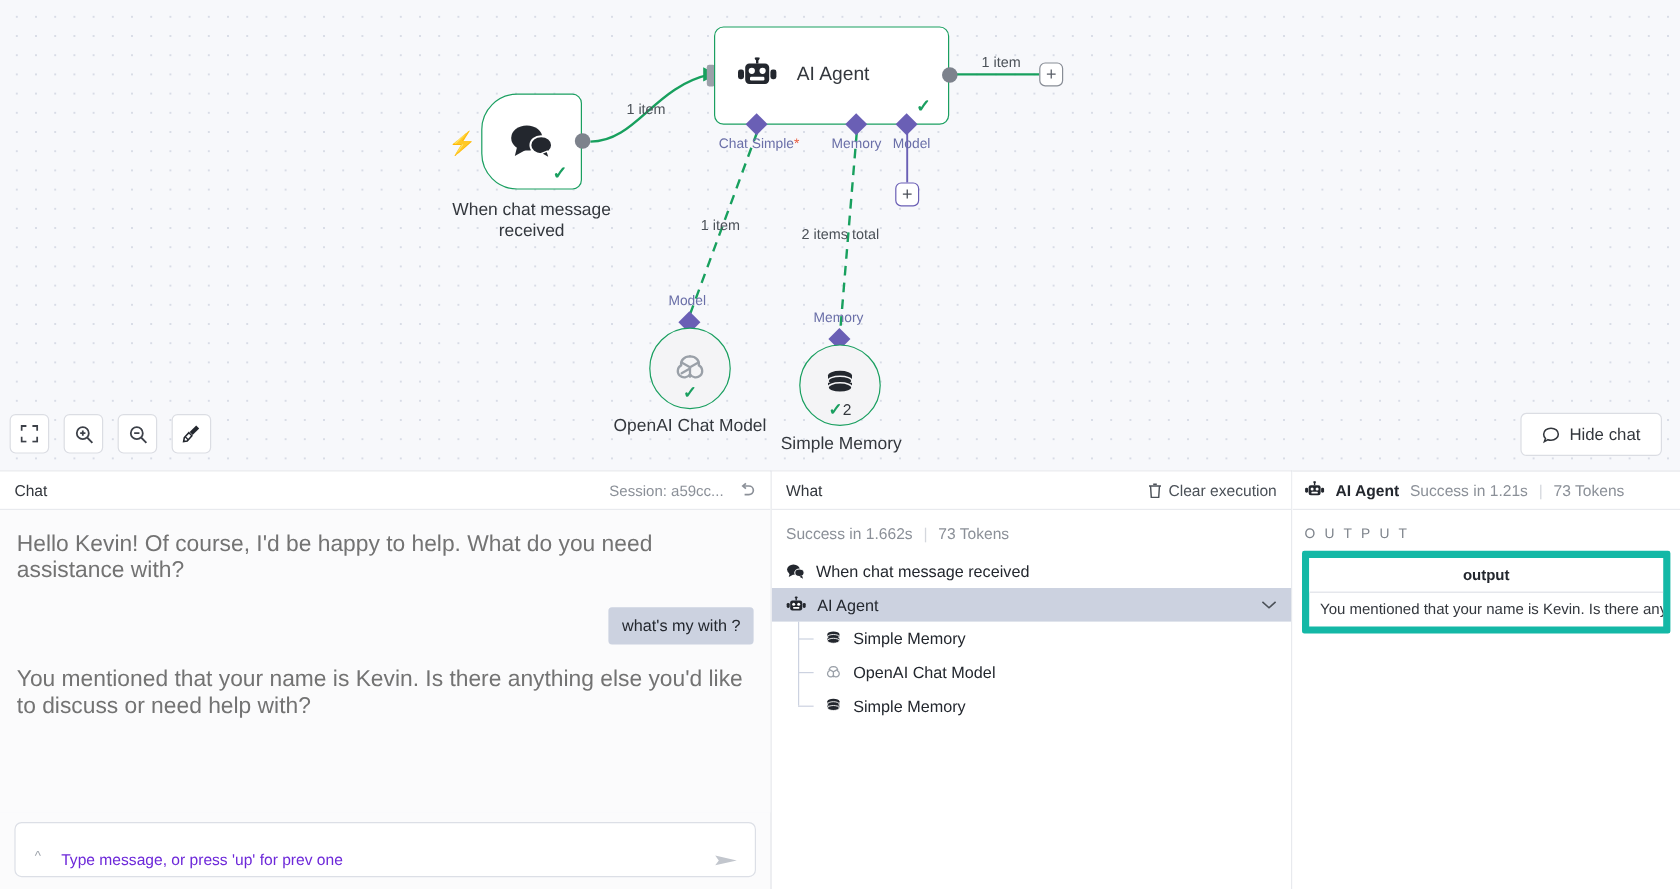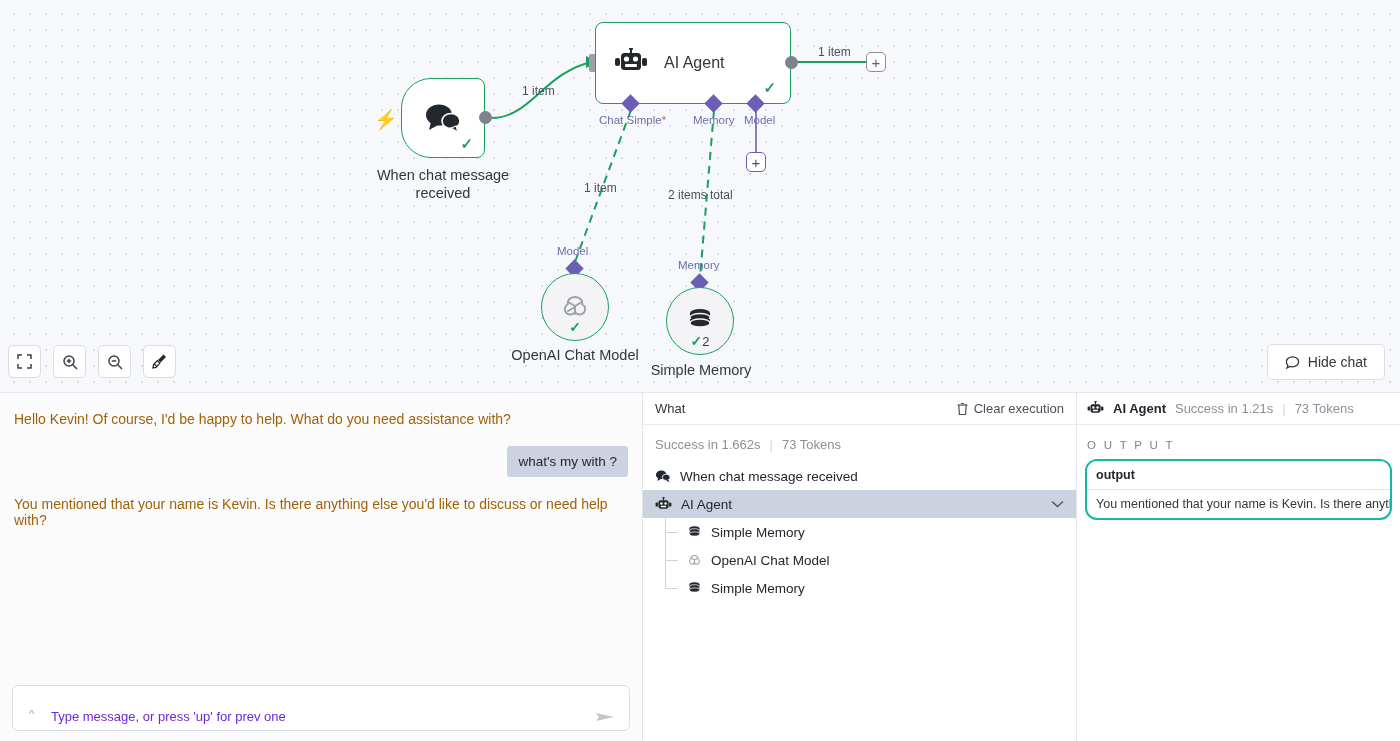--- a/index.html
+++ b/index.html
@@ -137,21 +137,21 @@
 
   
   .chat-body { flex: 1; padding: 16px 14px 0; overflow: hidden; background: #fbfbfc; }
   .msg-row { display: flex; margin-bottom: 17px; }
   .msg-row.user { justify-content: flex-end; }
   .msg-row.bot { justify-content: flex-start; }
   .bubble-user {
     background: #ccd2e0; color: #23272e; font-size: 13.5px;
     padding: 8px 11px; border-radius: 3px; max-width: 420px;
   }
-  .bubble-bot { color: #a16207; font-size: 14px; padding: 2px 0; max-width: 620px; }
+  .bubble-bot { color: #737373; font-size: 19px; padding: 2px 0; max-width: 620px; }
 
   .chat-input-wrap { padding: 8px 12px 10px; flex: 0 0 auto; }
   .chat-input {
     height: 46px; border: 1px solid #dcdfe6; border-radius: 6px; background: #ffffff;
     display: flex; align-items: center; padding: 0 12px; position: relative;
   }
   .chat-placeholder { font-size: 13px; color: #6d28d9; margin-left: 26px; margin-top: 16px; }
   .caret { position: absolute; left: 16px; top: 22px; font-size: 11px; color: #9aa0a8; }
   .send-ico { position: absolute; right: 14px; top: 23px; color: #c2c6cd; }
 
@@ -176,21 +176,21 @@
     content: ""; position: absolute; left: 0; top: 14px; width: 13px; height: 1px; background: #ccd2e0;
   }
 
   
   .out-head { height: 32px; display: flex; align-items: center; gap: 9px; padding: 0 10px;
               border-bottom: 1px solid #e8eaee; font-size: 13px; }
   .out-head .nm { color: #23272e; font-weight: 600; }
   .out-head .st { color: #8b9098; }
   .out-head .sep { color: #d4d7dd; }
   .out-title { font-size: 11.5px; color: #7e848c; letter-spacing: 2.3px; padding: 14px 10px 8px; }
-  .out-table { margin: 0 8px; border: 2px solid #14b8a6; border-radius: 12px; overflow: hidden; }
+  .out-table { margin: 0 8px; border: 6px solid #14b8a6; border-radius: 2px; overflow: hidden; text-align: center; }
   .out-th { background: #ffffff; font-size: 12.5px; font-weight: 700; color: #23272e;
             padding: 7px 9px; border-bottom: 1px solid #dfe2e8; }
   .out-td { font-size: 12.5px; color: #33373d; padding: 7px 9px; white-space: nowrap; }
 
   svg { display: block; }
 </style>
 </head>
 <body>
 
 <div id="app">
@@ -333,20 +333,31 @@
           <path d="M7.5 1.8 C11 1.8 13.6 4 13.6 6.8 C13.6 9.6 11 11.8 7.5 11.8 C6.6 11.8 5.8 11.7 5 11.4 L2 13 L2.9 10.4 C1.9 9.5 1.4 8.2 1.4 6.8 C1.4 4 4 1.8 7.5 1.8 Z"></path>
         </svg>
       </span>
       <span>Hide chat</span>
     </div>
   </div>
 
   <div class="panels">
 
     <div class="panel-chat">
+      <div class="panel-head">
+        <span class="ttl">Chat</span>
+        <span class="spacer"></span>
+        <span class="session-txt">Session: a59cc...</span>
+        <span class="head-icon">
+          <svg width="15" height="15" viewBox="0 0 15 15" fill="none" stroke="#8b9098" stroke-width="1.4">
+            <path d="M4.5 4 H9 C11.2 4 12.8 5.6 12.8 7.6 C12.8 9.6 11.2 11.2 9 11.2 H5.5"></path>
+            <path d="M6.6 1.8 L4 4 L6.6 6.2"></path>
+          </svg>
+        </span>
+      </div>
 
       <div class="chat-body">
         <div class="msg-row bot">
           <div class="bubble-bot">Hello Kevin! Of course, I'd be happy to help. What do you need assistance with?</div>
         </div>
         <div class="msg-row user">
           <div class="bubble-user">what's my with ?</div>
         </div>
         <div class="msg-row bot">
           <div class="bubble-bot">You mentioned that your name is Kevin. Is there anything else you'd like to discuss or need help with?</div>

